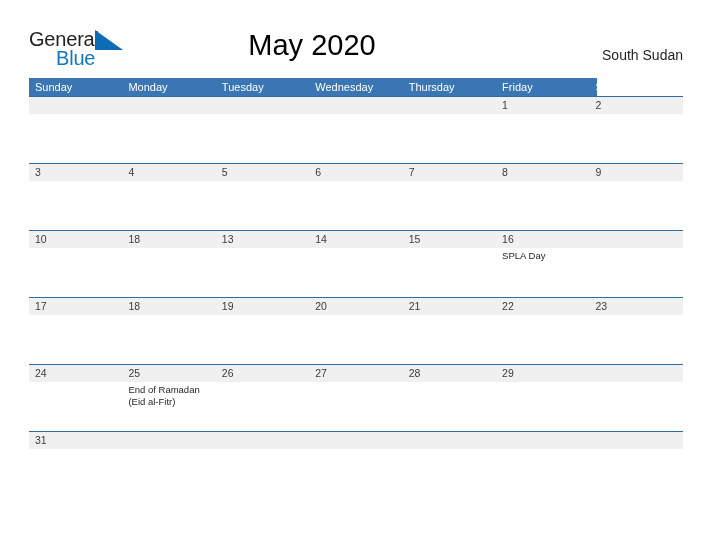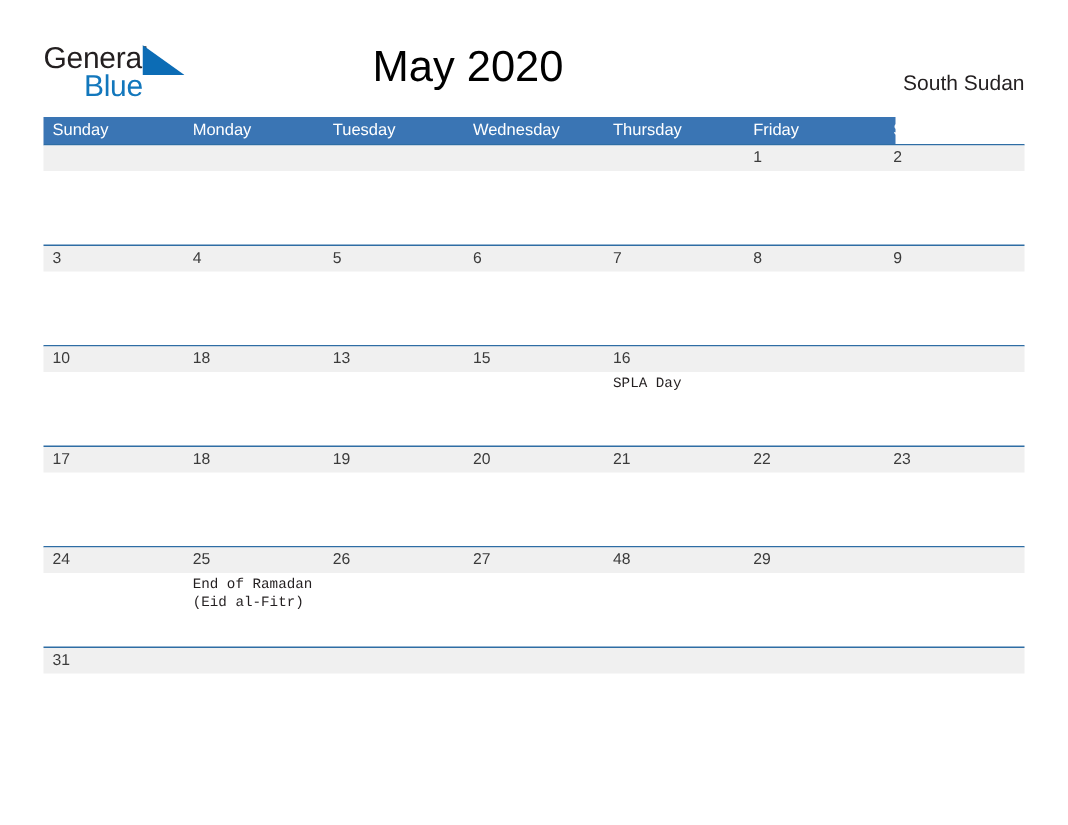--- a/index.html
+++ b/index.html
@@ -153,21 +153,20 @@
     line-height: 13px;
     height: 13px;
     white-space: nowrap;
   }
 
   .day-events {
     margin-top: 4px;
     font-size: 9.5px;
     color: #231f20;
     line-height: 12px;
-    font-family: Liberation Mono, monospace;
   }
   .event-line {
     white-space: nowrap;
   }
 </style>
 </head>
 <body>
 
 <div class="page">
 
@@ -278,20 +277,24 @@
         </div>
         <div class="day-cell">
           <div class="day-num">18</div>
           <div class="day-events"></div>
         </div>
         <div class="day-cell">
           <div class="day-num">13</div>
           <div class="day-events"></div>
         </div>
         <div class="day-cell">
+          <div class="day-num">14</div>
+          <div class="day-events"></div>
+        </div>
+        <div class="day-cell">
           <div class="day-num">15</div>
           <div class="day-events"></div>
         </div>
         <div class="day-cell">
           <div class="day-num">16</div>
           <div class="day-events">
             <div class="event-line">SPLA Day</div>
           </div>
         </div>
       </div>
@@ -347,21 +350,21 @@
         </div>
         <div class="day-cell">
           <div class="day-num">26</div>
           <div class="day-events"></div>
         </div>
         <div class="day-cell">
           <div class="day-num">27</div>
           <div class="day-events"></div>
         </div>
         <div class="day-cell">
-          <div class="day-num">48</div>
+          <div class="day-num">28</div>
           <div class="day-events"></div>
         </div>
         <div class="day-cell">
           <div class="day-num">29</div>
           <div class="day-events"></div>
         </div>
       </div>
     </div>
 
     <div class="week short">

